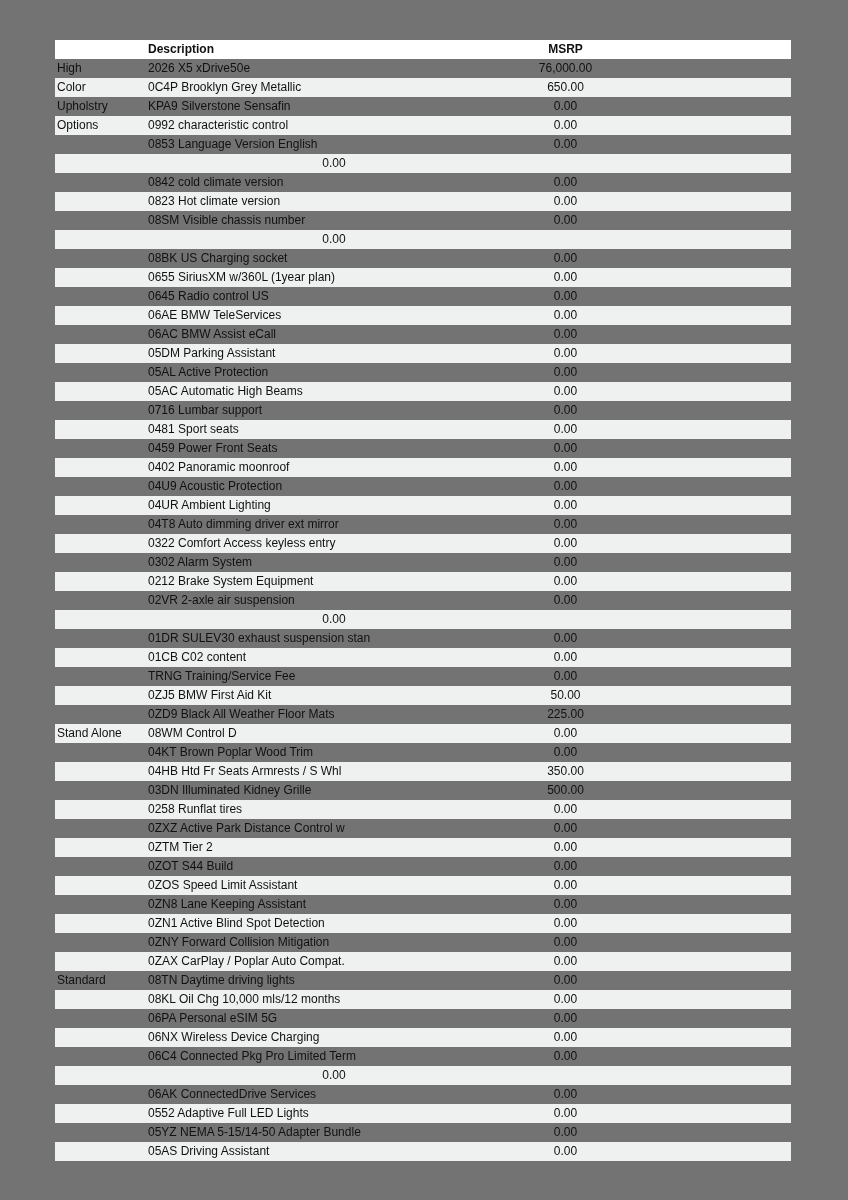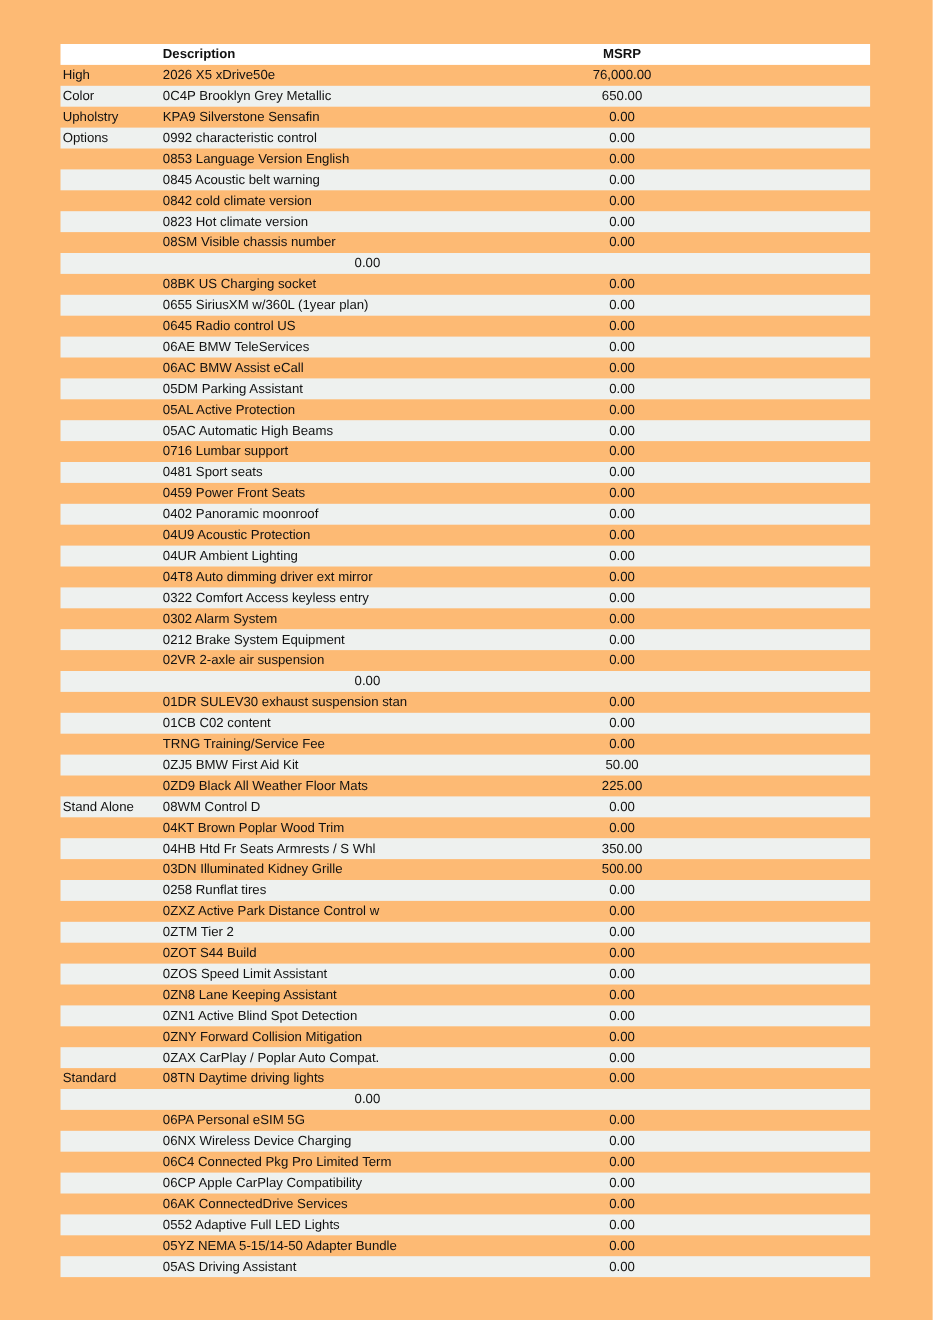--- a/index.html
+++ b/index.html
@@ -5,21 +5,21 @@
   * { margin: 0; padding: 0; box-sizing: border-box; }
   html, body {
     width: 848px;
     background: #ffffff;
     font-family: "Liberation Sans", sans-serif;
     color: #111111;
   }
   .page {
     width: 848px;
     height: 1200px;
-    background: #fdba74;
+    background: #737373;
     position: relative;
   }
   .price-table {
     position: absolute;
     left: 55px;
     top: 40px;
     width: 736px;
   }
   .t-row {
     display: grid;
@@ -80,21 +80,20 @@
           <div class="cell-spacer"></div>
         </div>
         <div class="t-row">
           <div class="cell-category"></div>
           <div class="cell-description">0853 Language Version English</div>
           <div class="cell-msrp">0.00</div>
           <div class="cell-spacer"></div>
         </div>
         <div class="t-row">
           <div class="cell-category"></div>
-          <div class="cell-description">0845 Acoustic belt warning</div>
           <div class="cell-msrp">0.00</div>
           <div class="cell-spacer"></div>
         </div>
         <div class="t-row">
           <div class="cell-category"></div>
           <div class="cell-description">0842 cold climate version</div>
           <div class="cell-msrp">0.00</div>
           <div class="cell-spacer"></div>
         </div>
         <div class="t-row">
@@ -342,20 +341,21 @@
           <div class="cell-spacer"></div>
         </div>
         <div class="t-row">
           <div class="cell-category">Standard</div>
           <div class="cell-description">08TN Daytime driving lights</div>
           <div class="cell-msrp">0.00</div>
           <div class="cell-spacer"></div>
         </div>
         <div class="t-row">
           <div class="cell-category"></div>
+          <div class="cell-description">08KL Oil Chg 10,000 mls/12 months</div>
           <div class="cell-msrp">0.00</div>
           <div class="cell-spacer"></div>
         </div>
         <div class="t-row">
           <div class="cell-category"></div>
           <div class="cell-description">06PA Personal eSIM 5G</div>
           <div class="cell-msrp">0.00</div>
           <div class="cell-spacer"></div>
         </div>
         <div class="t-row">
@@ -365,21 +365,20 @@
           <div class="cell-spacer"></div>
         </div>
         <div class="t-row">
           <div class="cell-category"></div>
           <div class="cell-description">06C4 Connected Pkg Pro Limited Term</div>
           <div class="cell-msrp">0.00</div>
           <div class="cell-spacer"></div>
         </div>
         <div class="t-row">
           <div class="cell-category"></div>
-          <div class="cell-description">06CP Apple CarPlay Compatibility</div>
           <div class="cell-msrp">0.00</div>
           <div class="cell-spacer"></div>
         </div>
         <div class="t-row">
           <div class="cell-category"></div>
           <div class="cell-description">06AK ConnectedDrive Services</div>
           <div class="cell-msrp">0.00</div>
           <div class="cell-spacer"></div>
         </div>
         <div class="t-row">

